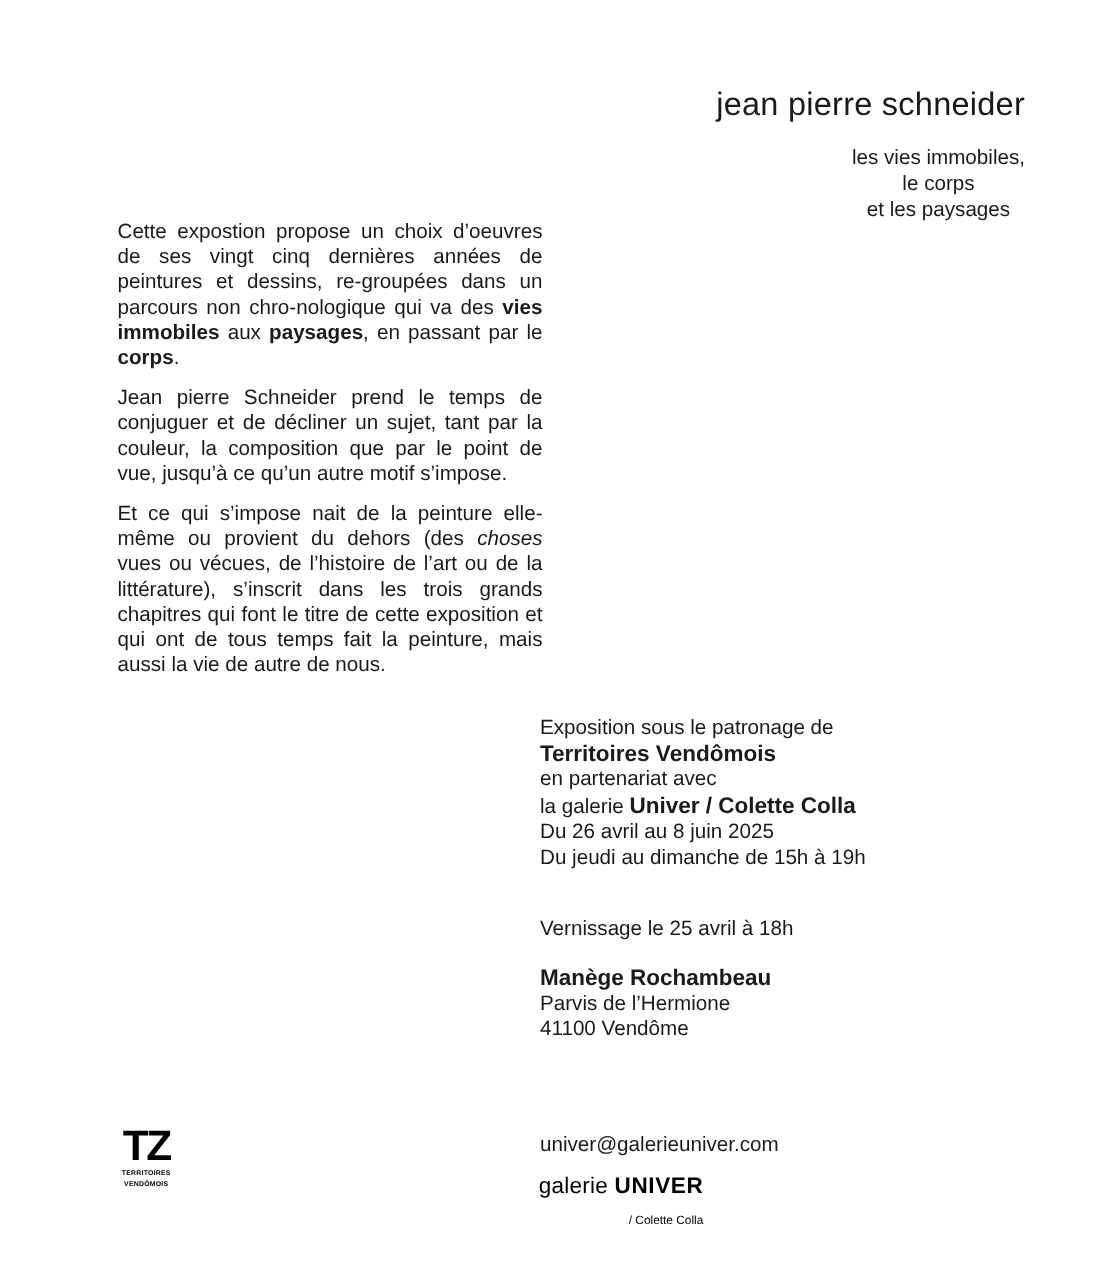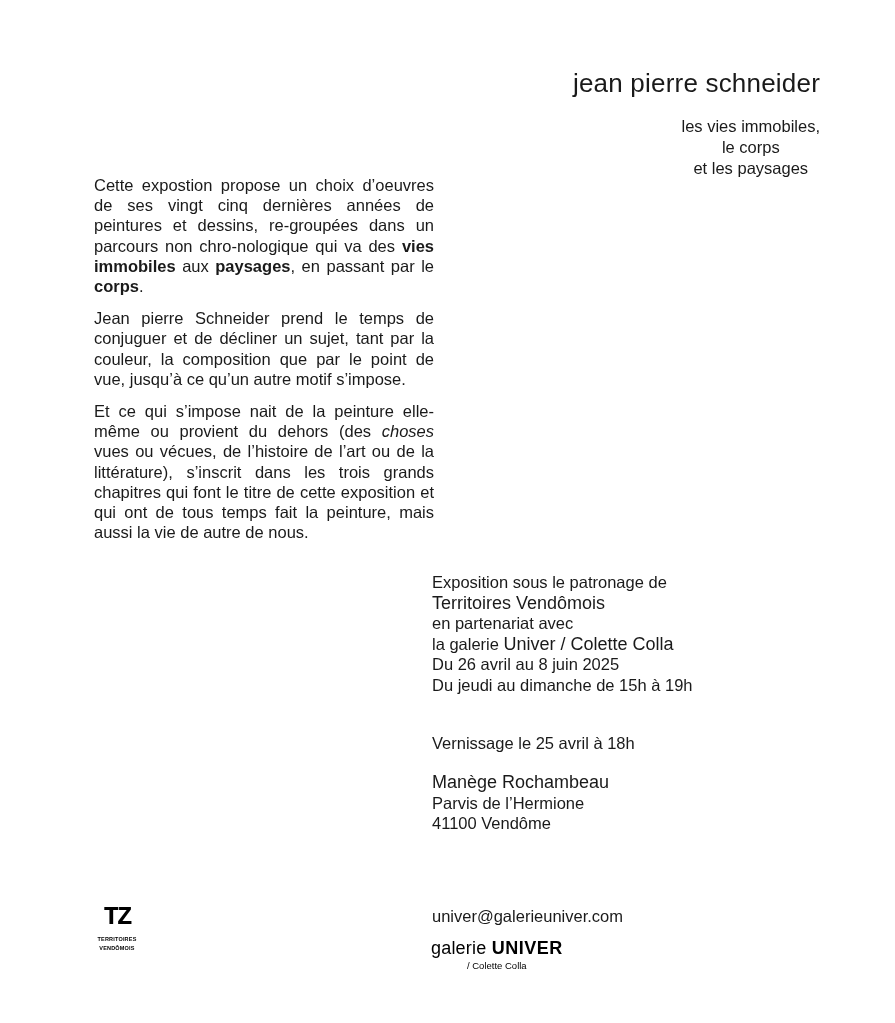--- a/index.html
+++ b/index.html
@@ -62,34 +62,34 @@
     font-size: 16.5px;
     line-height: 20.5px;
     color: #1a1a1a;
   }
   .info-block div { white-space: nowrap; }
   #patronage { top: 572px; }
   #vernissage { top: 733px; }
   #venue { top: 772px; }
   #email-line { top: 906px; }
 
-  .big { font-size: 18px; }
+  .big { font-size: 18px; font-weight: bold; }
 
   
   #territoires-logo {
     position: absolute;
     left: 92px;
     top: 900px;
     width: 50px;
     text-align: center;
     color: #000;
   }
   #territoires-logo .mark {
-    font-family: Liberation Mono, monospace;
-    font-size: 26px;
+    font-family: Liberation Sans, sans-serif;
+    font-size: 34px;
     font-weight: bold;
     line-height: 34px;
     letter-spacing: -2px;
     display: block;
   }
   #territoires-logo .mark-sub {
     display: block;
     font-size: 5.5px;
     font-weight: bold;
     letter-spacing: 0.2px;
@@ -104,22 +104,22 @@
     color: #000;
   }
   #univer-logo .line1 {
     font-size: 18px;
     letter-spacing: 0.2px;
     white-space: nowrap;
   }
   #univer-logo .line1 .strong { font-weight: bold; letter-spacing: 0.5px; }
   #univer-logo .line2 {
     font-size: 9.5px;
-    text-align: center;
-    margin-top: 1px;
+    text-align: right;
+    margin-top: 12px;
     white-space: nowrap;
   }
 </style>
 </head>
 <body>
 
 <div id="artist-name">jean pierre schneider</div>
 
 <div id="subtitle">
   <div>les vies immobiles,</div>

